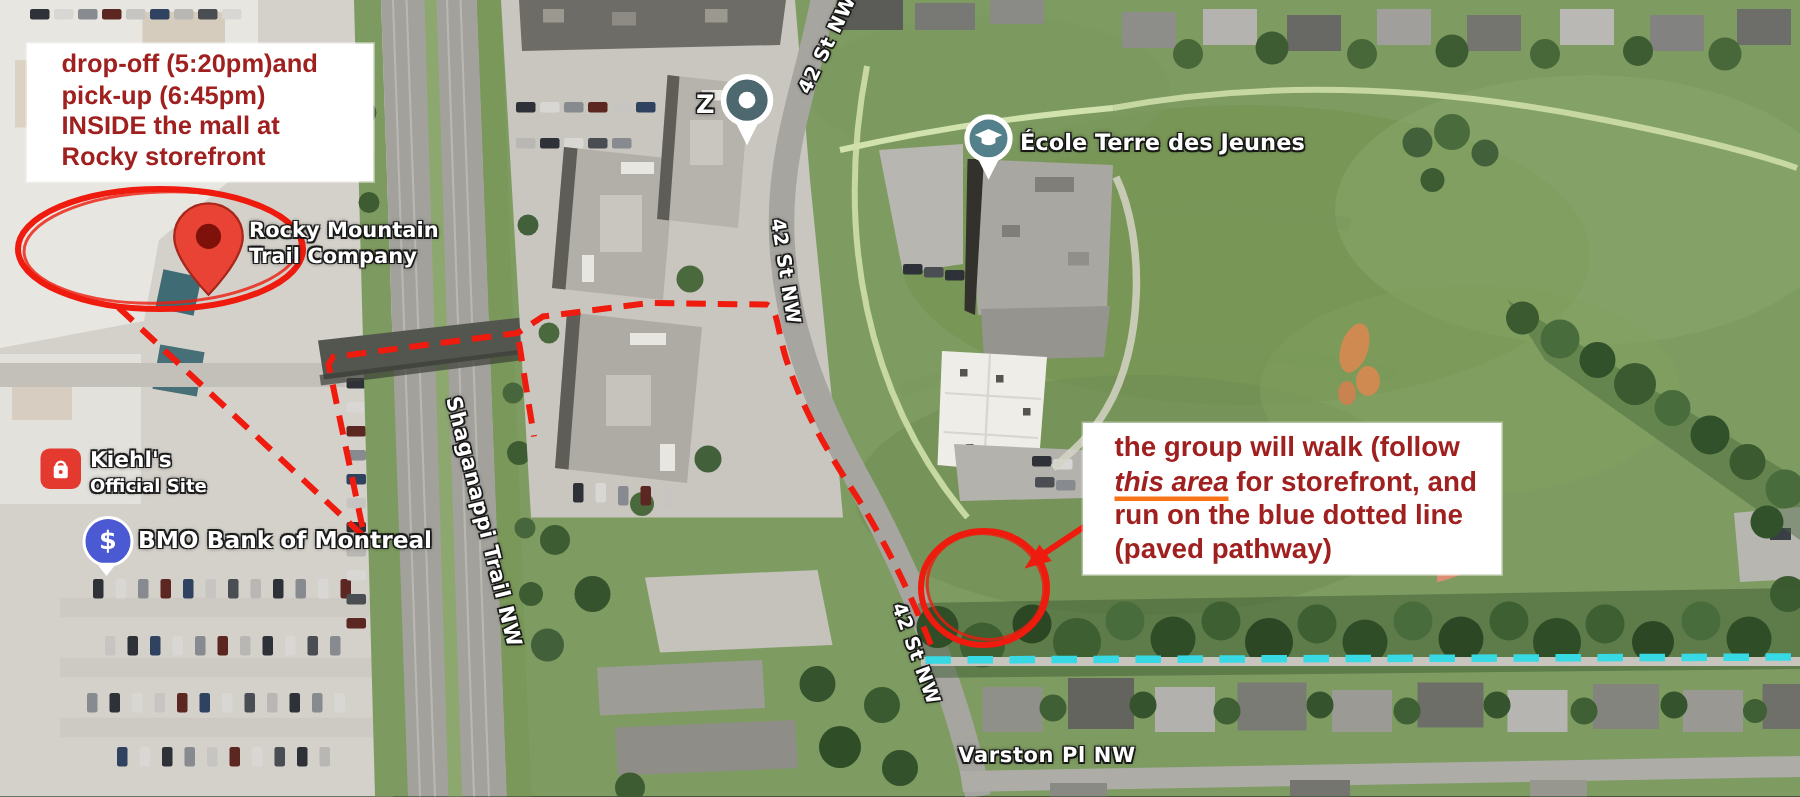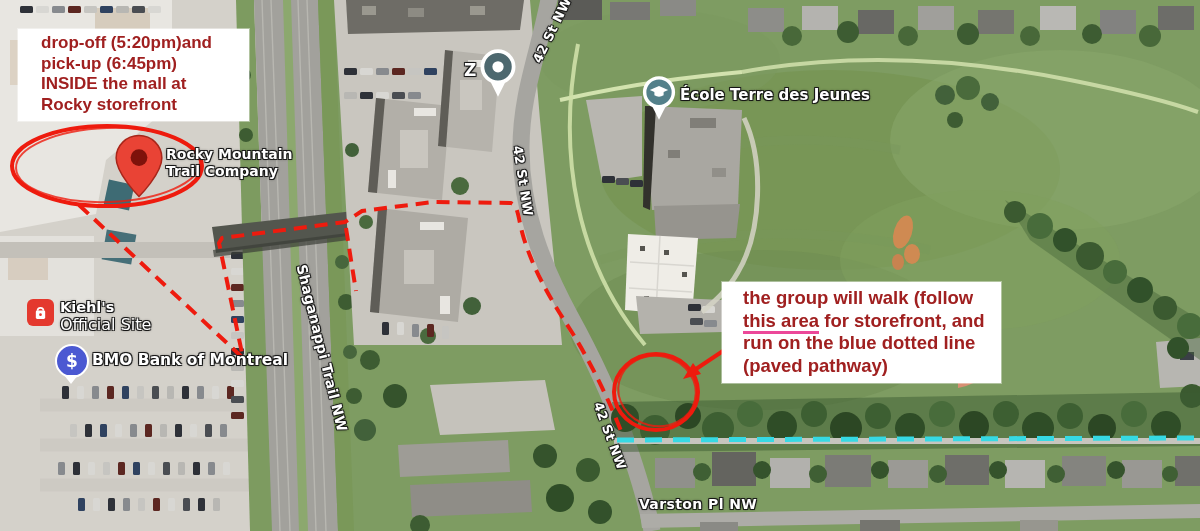--- a/index.html
+++ b/index.html
@@ -6,27 +6,27 @@
   .stage{position:relative;width:1200px;height:531px;overflow:hidden;font-family:"DejaVu Sans",sans-serif;}
   .layer{position:absolute;left:0;top:0;width:1200px;height:531px;}
   .overlay{pointer-events:none;}
   .abs{position:absolute;}
   
   .note{position:absolute;background:#ffffff;color:var(--note-text-red,#a02020);
         font-family:"Liberation Sans",sans-serif;font-weight:700;white-space:nowrap;
         box-shadow:0 0 0 1px rgba(255,255,255,.4);}
   .note1{left:18px;top:29px;width:200px;padding:4px 8px 6px 23px;font-size:17px;line-height:20.5px;}
   .note2{left:722px;top:282px;width:250px;padding:5px 8px 6px 21px;font-size:18.5px;line-height:22.5px;}
-  .note .ul{border-bottom:3px solid #ec4899;padding-bottom:0px;}
+  .note .ul{border-bottom:3px solid #f97316;padding-bottom:0px;font-style:italic;}
   
   .poi,.street{position:absolute;color:#fff;white-space:nowrap;
     text-shadow:-1px -1px 0 rgba(20,20,20,.9),1px -1px 0 rgba(20,20,20,.9),
                 -1px 1px 0 rgba(20,20,20,.9),1px 1px 0 rgba(20,20,20,.9),0 0 3px rgba(0,0,0,.8);}
   .poi{font-weight:700;font-size:14px;line-height:17px;}
-  .poi .sub{font-weight:400;font-size:16px;text-align:right;}
+  .poi .sub{font-weight:700;font-size:12px;text-align:right;}
   .street{font-weight:700;font-size:13px;letter-spacing:.4px;transform-origin:center;}
   .bmoicon{position:absolute;width:30px;height:30px;border-radius:50%;background:#4b59d2;
     border:2px solid #fff;color:#fff;display:flex;align-items:center;justify-content:center;
     font-weight:700;font-size:17px;font-family:"DejaVu Sans",sans-serif;}
   .kiehlicon{position:absolute;width:27px;height:27px;border-radius:6px;background:#e4392e;
     display:flex;align-items:center;justify-content:center;}
   .dash{stroke-dasharray:13 8;}
   .cyandash{stroke-dasharray:17 11;}
 </style>
 </head>

